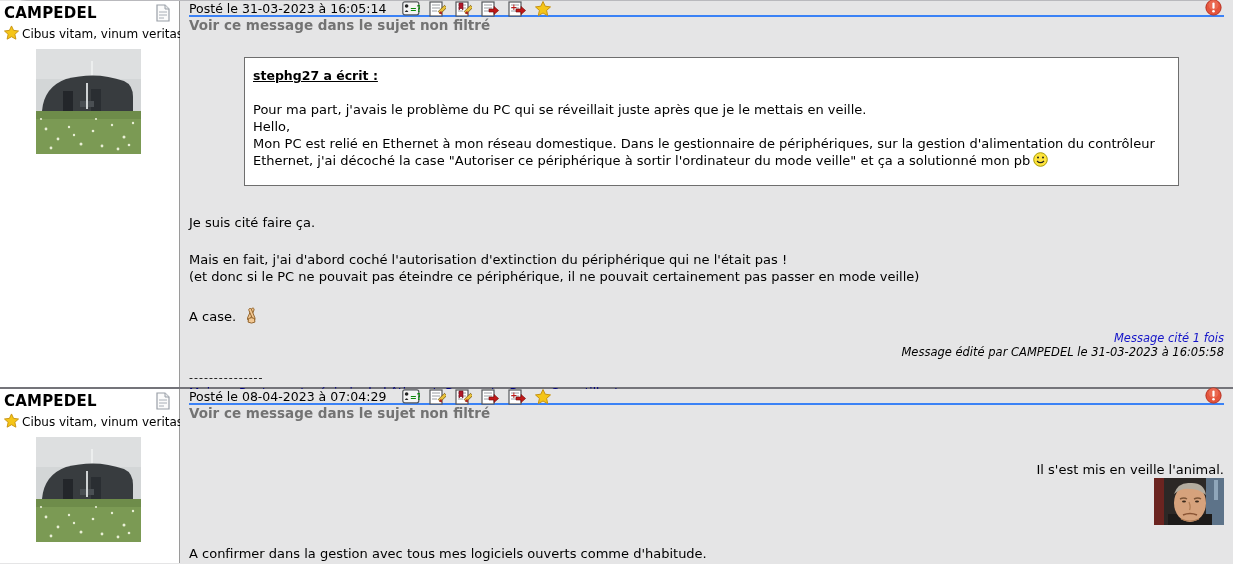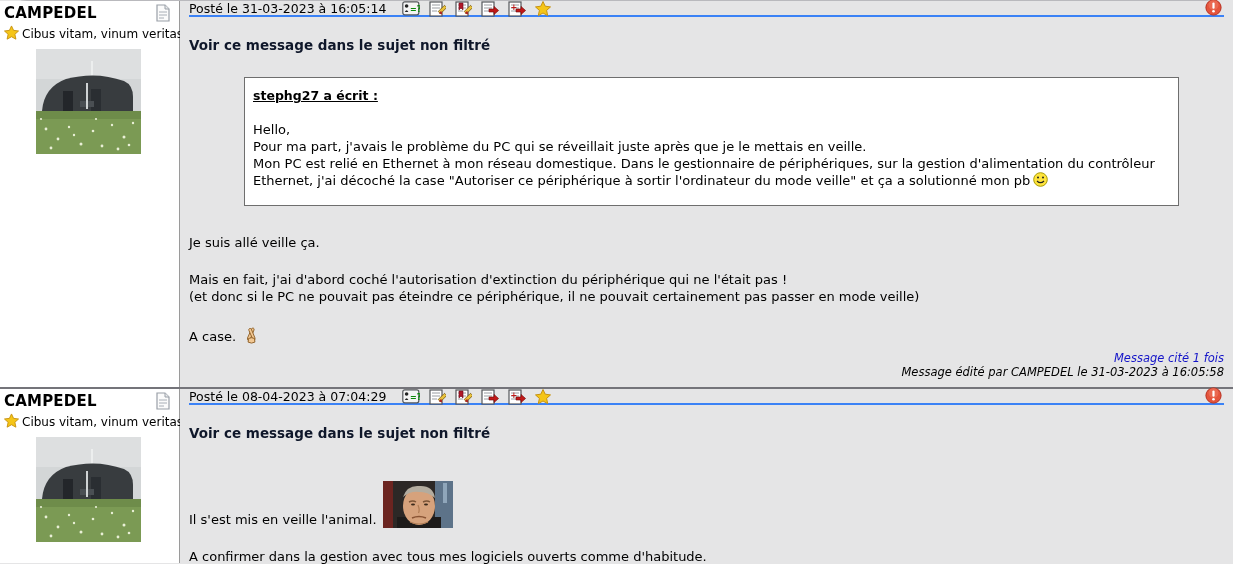--- a/index.html
+++ b/index.html
@@ -32,22 +32,22 @@
   .post-header {
     display:flex; align-items:center; height:16px;
     border-bottom:2px solid #3b82f6; padding-bottom:2px;
   }
   .posted-label { font-size:12.5px; padding-top:3px; }
   .header-icons { display:flex; align-items:center; gap:9px; margin-left:16px; padding-top:3px; }
   .header-icons .hicon { cursor:pointer; display:inline-flex; }
   .alert-icon { margin-left:auto; margin-right:2px; cursor:pointer; display:inline-flex; }
 
   .subject-link {
-    display:inline-block; margin-top:20px; font-weight:bold; font-size:13.5px;
-    color:#0f172a; text-decoration:none; cursor:pointer;
+    display:inline-block; margin-top:0; font-weight:bold; font-size:13.5px;
+    color:#737373; text-decoration:none; cursor:pointer;
   }
 
   .quote-box {
     margin:24px 0 0 55px; width:935px; background:#ffffff;
     border:1px solid #6e6e6e; padding:9px 11px 14px 8px; line-height:17px;
   }
   .quote-title { font-weight:bold; text-decoration:underline; font-size:12.5px; margin-bottom:17px; display:inline-block; }
   .quote-line { min-height:17px; }
 
   .body-text { line-height:17px; }
@@ -57,21 +57,21 @@
 
   .meta-block { text-align:right; font-style:italic; font-size:11.5px; line-height:14px; margin-top:2px; }
   .meta-cited { color:#1414c8; cursor:pointer; display:inline-block; }
   .meta-edited { color:#000; }
 
   .signature { margin-top:12px; font-size:12px; }
   .sig-dashes { color:#000; letter-spacing:1px; font-size:11px; }
   .sig-links { margin-top:2px; color:#000080; }
   .sig-links a { color:#000080; text-decoration:none; cursor:pointer; }
 
-  .inline-img-line { display:flex; align-items:flex-end; margin-top:40px; line-height:17px; }
+  .inline-img-line { display:flex; align-items:flex-end; margin-top:40px; line-height:17px;flex-direction:column; }
   .chirac-img { margin-left:6px; display:inline-block; }
   .chirac-img svg { display:block; }
 </style>
 </head>
 <body>
 
 <svg width="0" height="0" style="position:absolute">
   <defs>
     <g id="def-profile-page">
       <path d="M2 1 h8 l4 4 v12 h-12 z" fill="#fbfbfb" stroke="#9aa0a8" stroke-width="1.2"></path>
@@ -210,32 +210,32 @@
             <rect x="7.4" y="3.4" width="2.2" height="6.4" rx="1.1" fill="#ffffff"></rect>
             <circle cx="8.5" cy="12.3" r="1.3" fill="#ffffff"></circle>
           </svg>
         </span>
       </div>
 
       <a class="subject-link">Voir ce message dans le sujet non filtré</a>
 
       <div class="quote-box">
         <span class="quote-title">stephg27 a écrit :</span>
+        <div class="quote-line">Pour ma part, j'avais le problème du PC qui se réveillait juste après que je le mettais en veille.</div>
         <div class="quote-line">Hello,</div>
-        <div class="quote-line">Pour ma part, j'avais le problème du PC qui se réveillait juste après que je le mettais en veille.</div>
         <div class="quote-line"><span>Mon PC est relié en Ethernet à mon réseau domestique. Dans le gestionnaire de périphériques, sur la gestion d'alimentation du contrôleur Ethernet, j'ai décoché la case "Autoriser ce périphérique à sortir l'ordinateur du mode veille" et ça a solutionné mon pb</span><span class="inline-smiley"><svg width="15" height="15" viewBox="0 0 15 15">
                 <circle cx="7.5" cy="7.5" r="6.8" fill="#ffe43c" stroke="#a89a00" stroke-width="1"></circle>
                 <circle cx="5" cy="5.6" r="1" fill="#222"></circle>
                 <circle cx="10" cy="5.6" r="1" fill="#222"></circle>
                 <path d="M4 9 q3.5 3.4 7 0" fill="none" stroke="#222" stroke-width="1.2"></path>
               </svg></span></div>
       </div>
 
       <div class="body-text">
-        <div class="para" style="margin-top:28px">Je suis allé veille ça.</div>
+        <div class="para" style="margin-top:28px">Je suis cité faire ça.</div>
         <div class="para">
           <div>Mais en fait, j'ai d'abord coché l'autorisation d'extinction du périphérique qui ne l'était pas !</div>
           <div>(et donc si le PC ne pouvait pas éteindre ce périphérique, il ne pouvait certainement pas passer en mode veille)</div>
         </div>
         <div class="para"><span>A case.</span><span class="inline-fingers"><svg width="16" height="20" viewBox="0 0 16 20">
                 <path d="M5 16 q-2 -1 -1.5 -3 l4 -9 q0.6 -1.4 1.8 -0.9 q1.2 0.5 0.7 1.9 l-3.5 8.5" fill="#f2c894" stroke="#8a5a20" stroke-width="0.9"></path>
                 <path d="M9.5 16 q2 -1 1.5 -3 l-3.6 -8.6 q-0.6 -1.4 -1.8 -0.9 q-1.2 0.5 -0.7 1.9 l3.6 8.2" fill="#f2c894" stroke="#8a5a20" stroke-width="0.9"></path>
                 <path d="M4.5 13.5 q3 -1.6 6 0 l0.4 3.6 q-3.4 2 -6.8 0 z" fill="#f2c894" stroke="#8a5a20" stroke-width="0.9"></path>
               </svg></span></div>
       </div>

